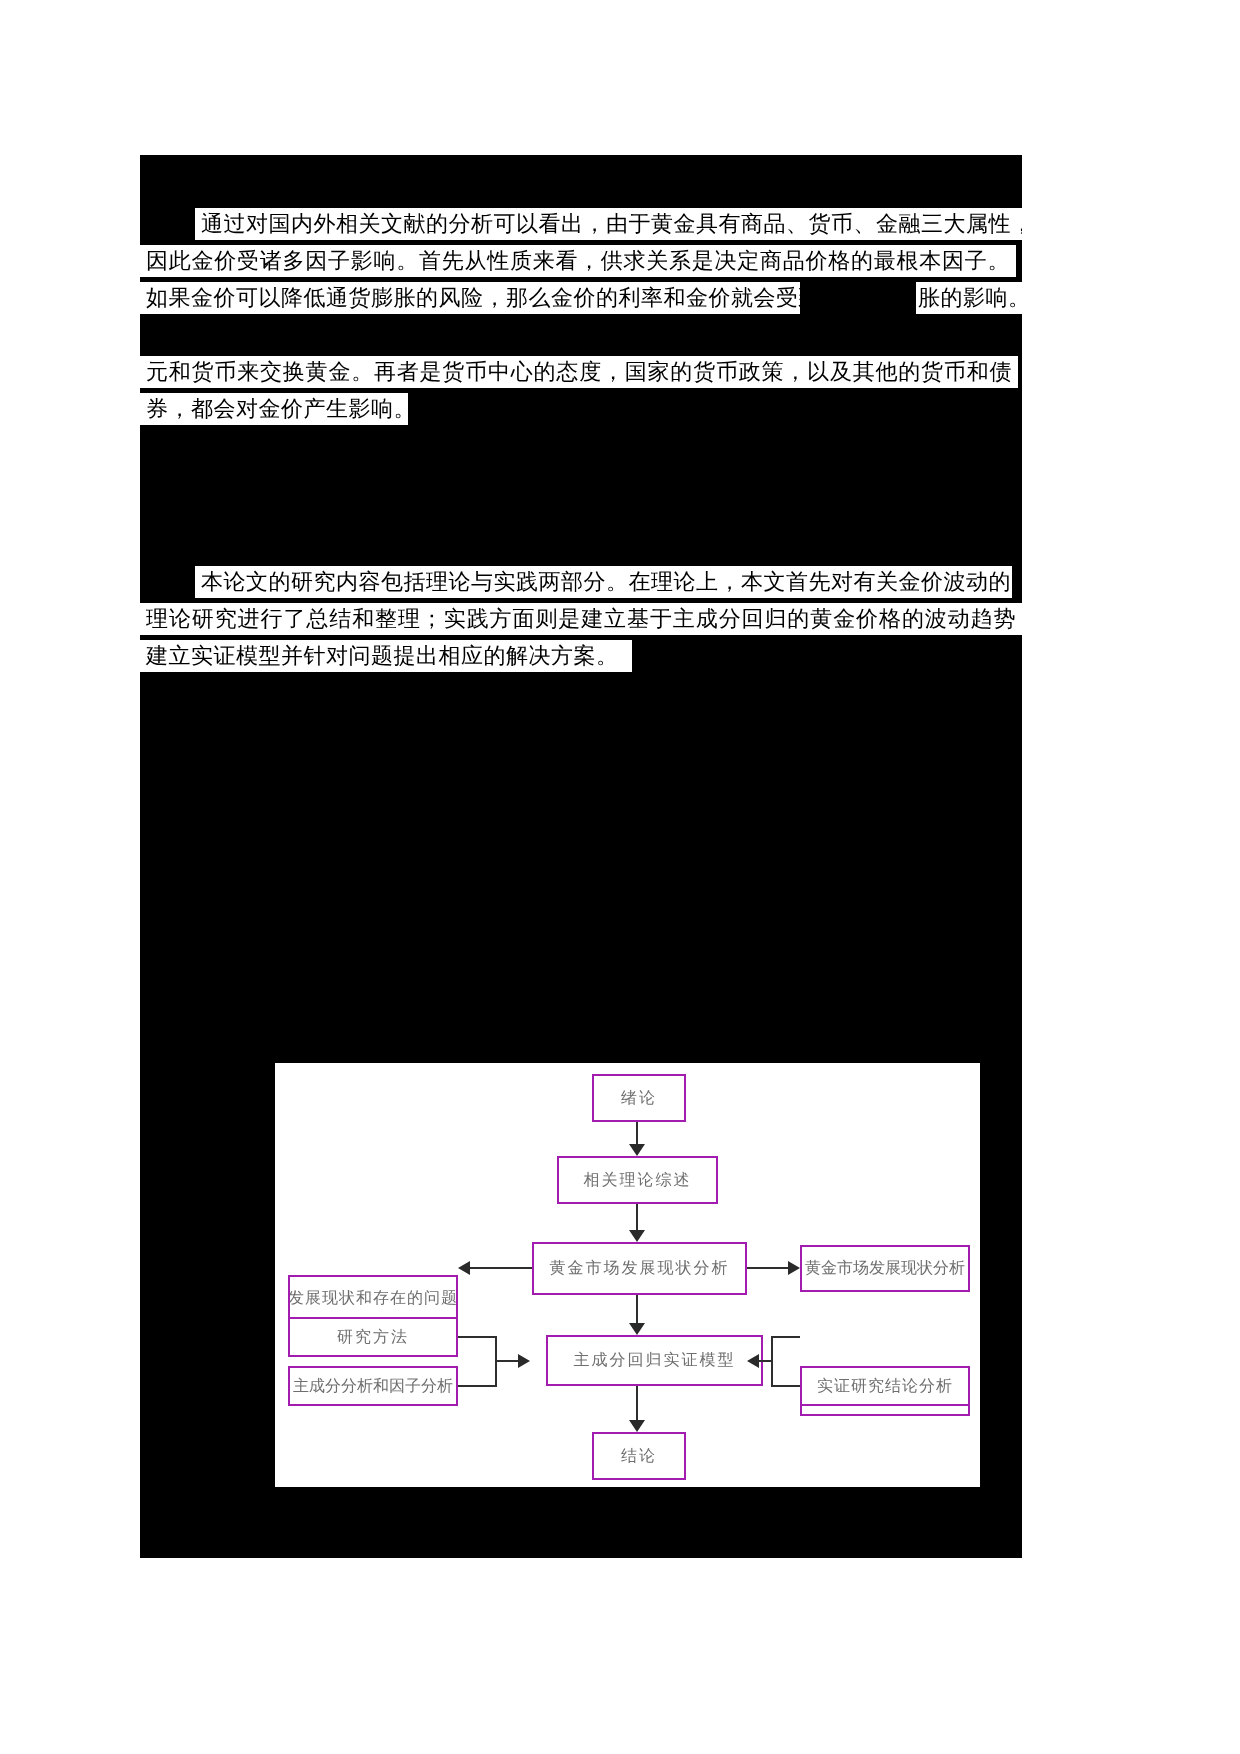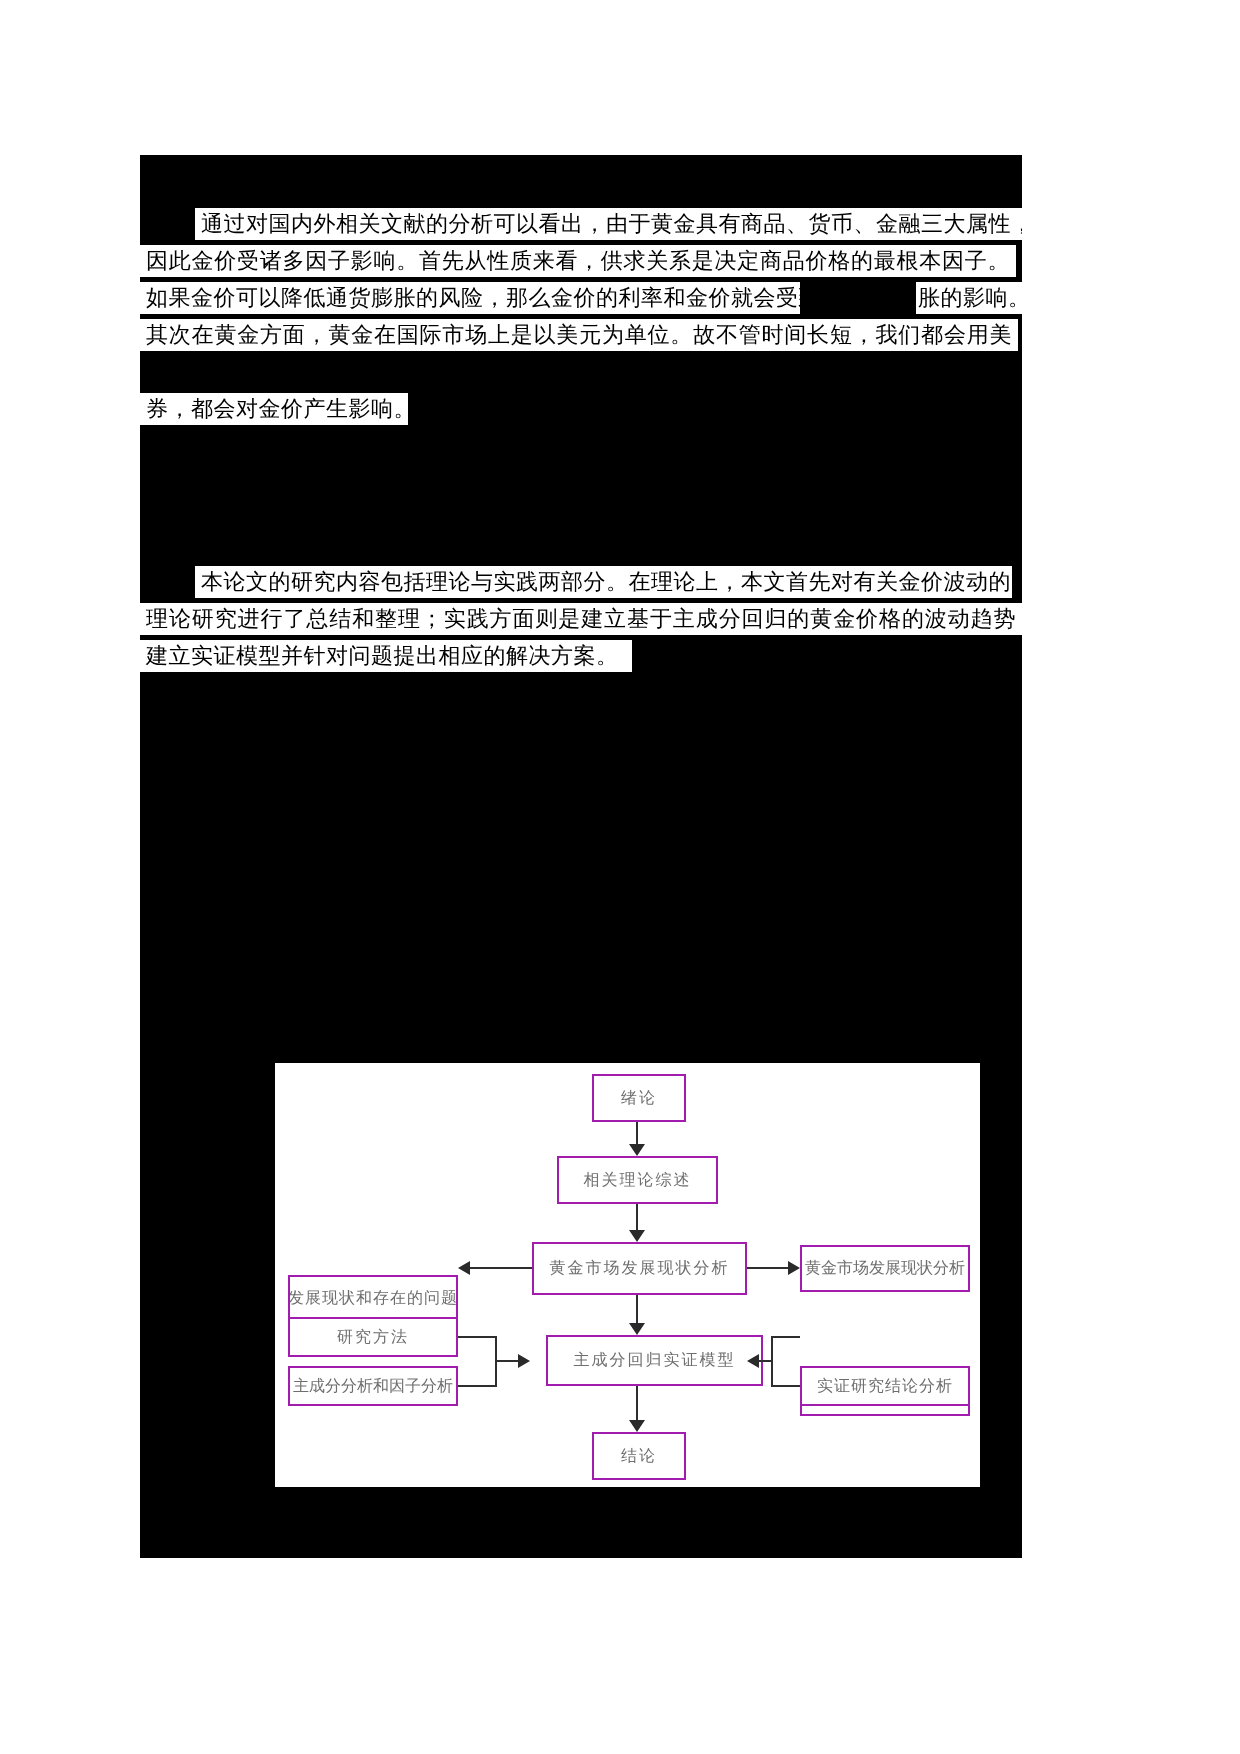--- a/index.html
+++ b/index.html
@@ -84,21 +84,21 @@
 <body>
 
 <div id="root">
 
   <div id="overlay" class="abs"></div>
 
   <div id="p1l1" class="strip">通过对国内外相关文献的分析可以看出，由于黄金具有商品、货币、金融三大属性，</div>
   <div id="p1l2" class="strip just">因此金价受诸多因子影响。首先从性质来看，供求关系是决定商品价格的最根本因子。</div>
   <div id="p1l3a" class="strip">如果金价可以降低通货膨胀的风险，那么金价的利率和金价就会受到</div>
   <div id="p1l3b" class="strip">胀的影响。</div>
-  <div id="p1l4" class="strip just">其次在黄金方面，黄金在国际市场上是以美元为单位。故不管时间长短，我们都会用美</div>
+  <div id="p1l5" class="strip just">元和货币来交换黄金。再者是货币中心的态度，国家的货币政策，以及其他的货币和债</div>
   <div id="p1l6" class="strip">券，都会对金价产生影响。</div>
 
   <div id="p2l1" class="strip">本论文的研究内容包括理论与实践两部分。在理论上，本文首先对有关金价波动的</div>
   <div id="p2l2" class="strip just">理论研究进行了总结和整理；实践方面则是建立基于主成分回归的黄金价格的波动趋势</div>
   <div id="p2l3" class="strip">建立实证模型并针对问题提出相应的解决方案。</div>
 
   <div id="figure" class="abs"></div>
 
   <div id="n1" class="node">绪论</div>
   <div id="n2" class="node">相关理论综述</div>

